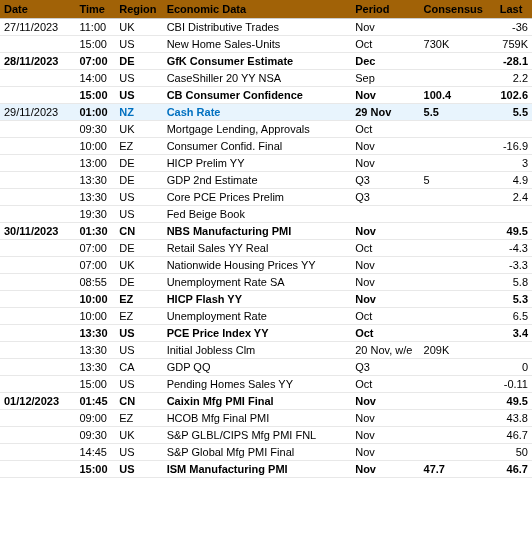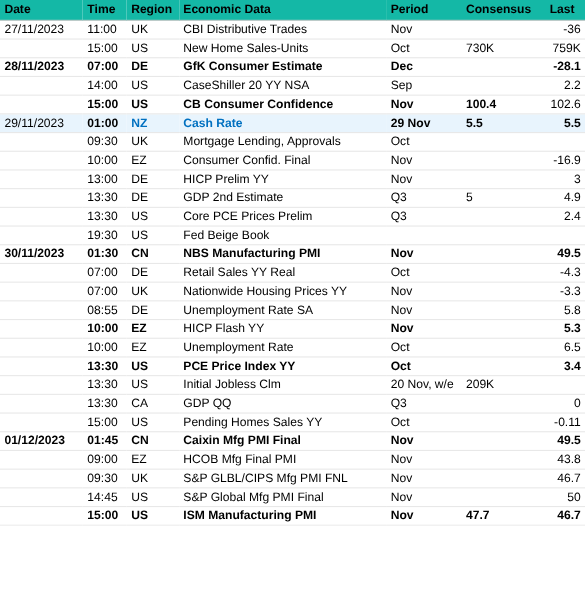--- a/index.html
+++ b/index.html
@@ -7,21 +7,21 @@
       font-family: Arial, sans-serif;
       font-size: 11px;
       background: #fff;
       width: 532px;
     }
     table {
       width: 100%;
       border-collapse: collapse;
     }
     thead tr {
-      background: #14b8a6;
+      background: #a16207;
     }
     thead th {
       text-align: left;
       padding: 3px 4px;
       font-weight: bold;
       font-size: 11px;
       border-bottom: 1px solid #ccc;
       white-space: nowrap;
     }
     tbody tr {
@@ -100,21 +100,21 @@
         <td class="col-consensus"></td>
         <td class="col-last">2.2</td>
       </tr>
       <tr>
         <td class="col-date"></td>
         <td class="col-time" style="font-weight: bold;">15:00</td>
         <td class="col-region" style="font-weight: bold;">US</td>
         <td class="col-econ" style="font-weight: bold;">CB Consumer Confidence</td>
         <td class="col-period" style="font-weight: bold;">Nov</td>
         <td class="col-consensus" style="font-weight: bold;">100.4</td>
-        <td class="col-last" style="font-weight: normal;">102.6</td>
+        <td class="col-last" style="font-weight: bold;">102.6</td>
       </tr>
       <tr class="row-highlight-blue">
         <td class="col-date" style="font-weight: normal;">29/11/2023</td>
         <td class="col-time" style="font-weight: bold;">01:00</td>
         <td class="col-region text-blue">NZ</td>
         <td class="col-econ text-blue">Cash Rate</td>
         <td class="col-period" style="font-weight: bold;">29 Nov</td>
         <td class="col-consensus" style="font-weight: bold;">5.5</td>
         <td class="col-last" style="font-weight: bold;">5.5</td>
       </tr>
@@ -205,21 +205,21 @@
         <td class="col-region">DE</td>
         <td class="col-econ">Unemployment Rate SA</td>
         <td class="col-period">Nov</td>
         <td class="col-consensus"></td>
         <td class="col-last">5.8</td>
       </tr>
       <tr>
         <td class="col-date"></td>
         <td class="col-time" style="font-weight: bold;">10:00</td>
         <td class="col-region" style="font-weight: bold;">EZ</td>
-        <td class="col-econ" style="font-weight: normal;">HICP Flash YY</td>
+        <td class="col-econ" style="font-weight: bold;">HICP Flash YY</td>
         <td class="col-period" style="font-weight: bold;">Nov</td>
         <td class="col-consensus" style="font-weight: bold;"></td>
         <td class="col-last" style="font-weight: bold;">5.3</td>
       </tr>
       <tr>
         <td class="col-date"></td>
         <td class="col-time">10:00</td>
         <td class="col-region">EZ</td>
         <td class="col-econ">Unemployment Rate</td>
         <td class="col-period">Oct</td>

